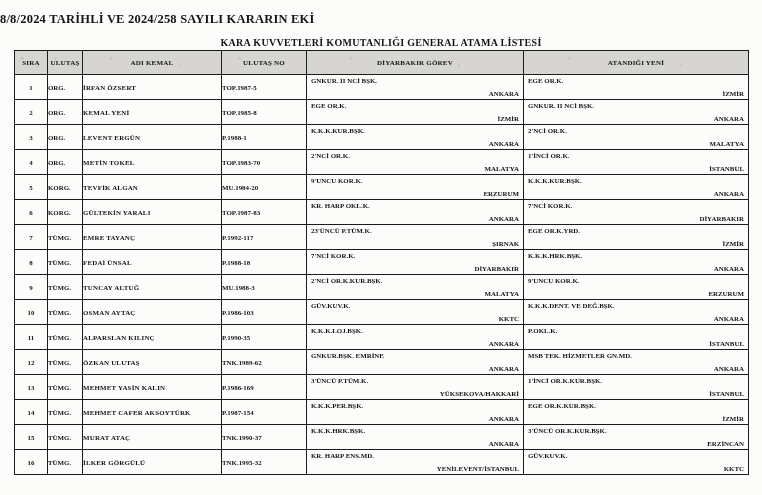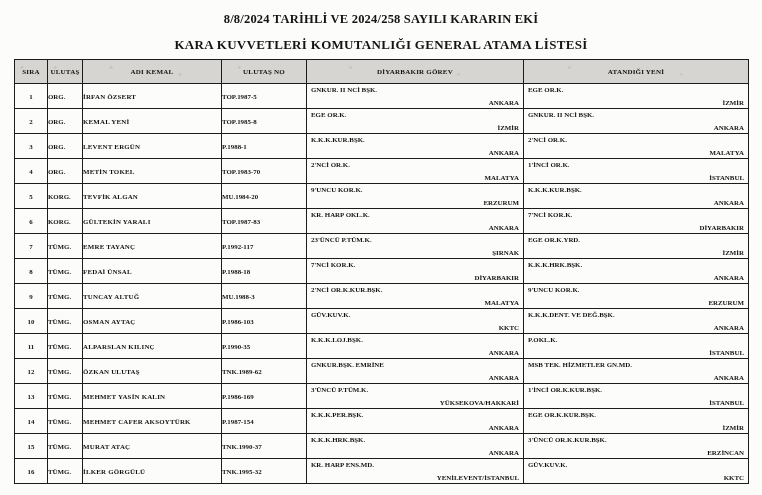--- a/index.html
+++ b/index.html
@@ -11,32 +11,32 @@
   }
   .page{
     position:relative;
     width:762px;height:495px;
     background:#fcfcfb;
     color:#141414;
     overflow:hidden;
   }
   .doc-title{
     position:absolute;top:12px;left:0;width:100%;
-    text-align:center;
+    text-align:left;
     font-size:12.5px;font-weight:bold;
     letter-spacing:.2px;
   }
   .doc-subtitle{
     position:absolute;top:37px;left:0;width:100%;
     text-align:center;
-    font-size:13px;font-weight:bold;
+    font-size:10px;font-weight:bold;
     letter-spacing:.3px;
   }
   table.atama{
-    position:absolute;left:14px;top:59px;
+    position:absolute;left:14px;top:50px;
     width:734px;
     border-collapse:collapse;
     table-layout:fixed;
   }
   table.atama th, table.atama td{
     border:1px solid #1c1c1c;
     font-weight:bold;
     overflow:hidden;
     white-space:nowrap;
   }

